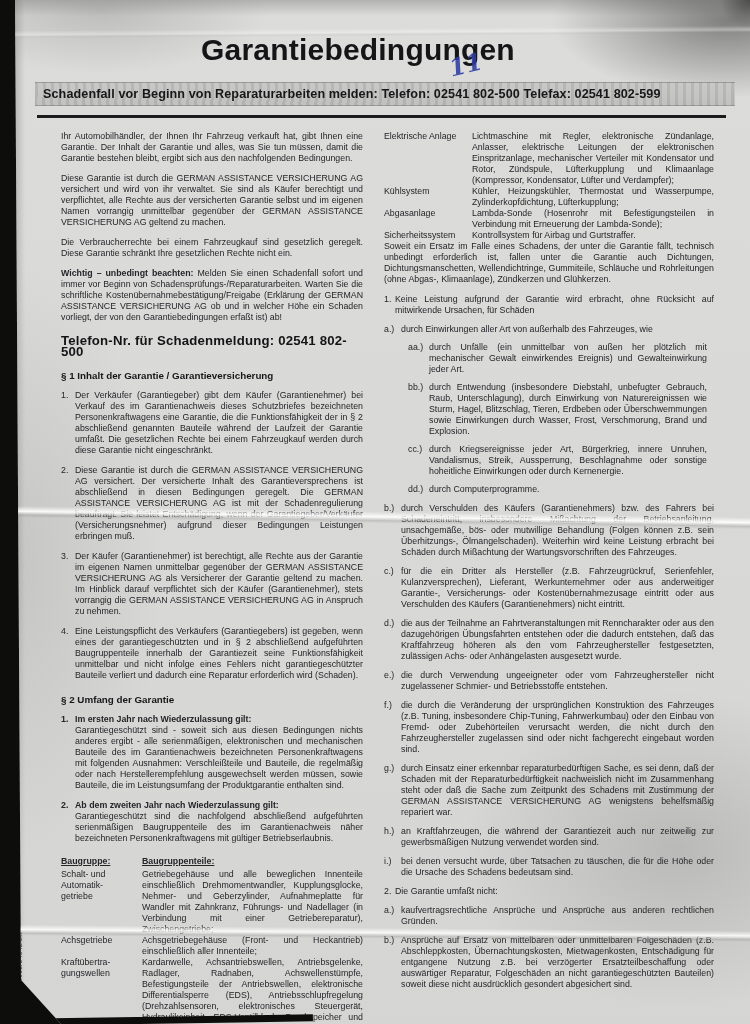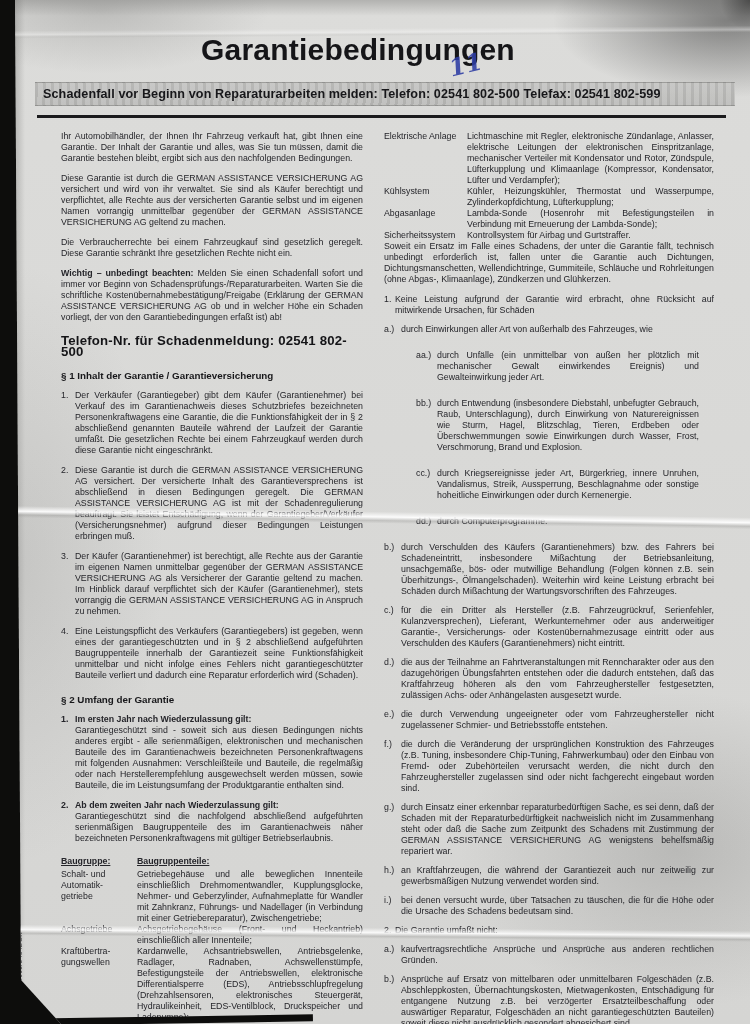--- a/index.html
+++ b/index.html
@@ -66,29 +66,29 @@
 
   .h-small { font-size:9.6px; font-weight:bold; color:#17171a; text-align:left; margin:0 0 8px 0; }
   .sec-title { font-size:9.8px; font-weight:bold; color:#17171a; text-align:left; margin:13px 0 9px 0; }
   p.para { margin:0 0 9px 0; }
   .phone-line { font-size:13.2px; font-weight:bold; color:#141417; text-align:left; margin:12px 0 11px 0; letter-spacing:.2px; }
 
   .num-item { position:relative; padding-left:14px; margin:0 0 9px 0; }
   .num-item > .num { position:absolute; left:0; top:0; }
   .sub-label { display:block; font-weight:bold; text-align:left; }
 
-  .parts-table { display:grid; grid-template-columns:76px 1fr; }
+  .parts-table { display:grid; grid-template-columns:76px 1fr; column-gap:5px; }
   .parts-table.rt { grid-template-columns:83px 1fr; }
   .pt-head { font-weight:bold; text-decoration:underline; text-align:left; margin-bottom:2px; }
   .pt-group { text-align:left; }
   .pt-parts { text-align:justify; }
 
   .lvl1 { position:relative; padding-left:17px; margin:0 0 8px 0; }
   .lvl1 > .num { position:absolute; left:0; top:0; }
-  .lvl2 { position:relative; padding-left:21px; margin:15px; }
+  .lvl2 { position:relative; padding-left:21px; margin:7px; }
   .lvl2 > .num { position:absolute; left:0; top:0; }
   .intro-item { position:relative; padding-left:11px; margin:0 0 8px 0; }
   .intro-item > .num { position:absolute; left:0; top:0; }
   .gap-top { margin-top:12px; }
 </style>
 </head>
 <body>
 
 <div class="paper">
   <div class="content">

